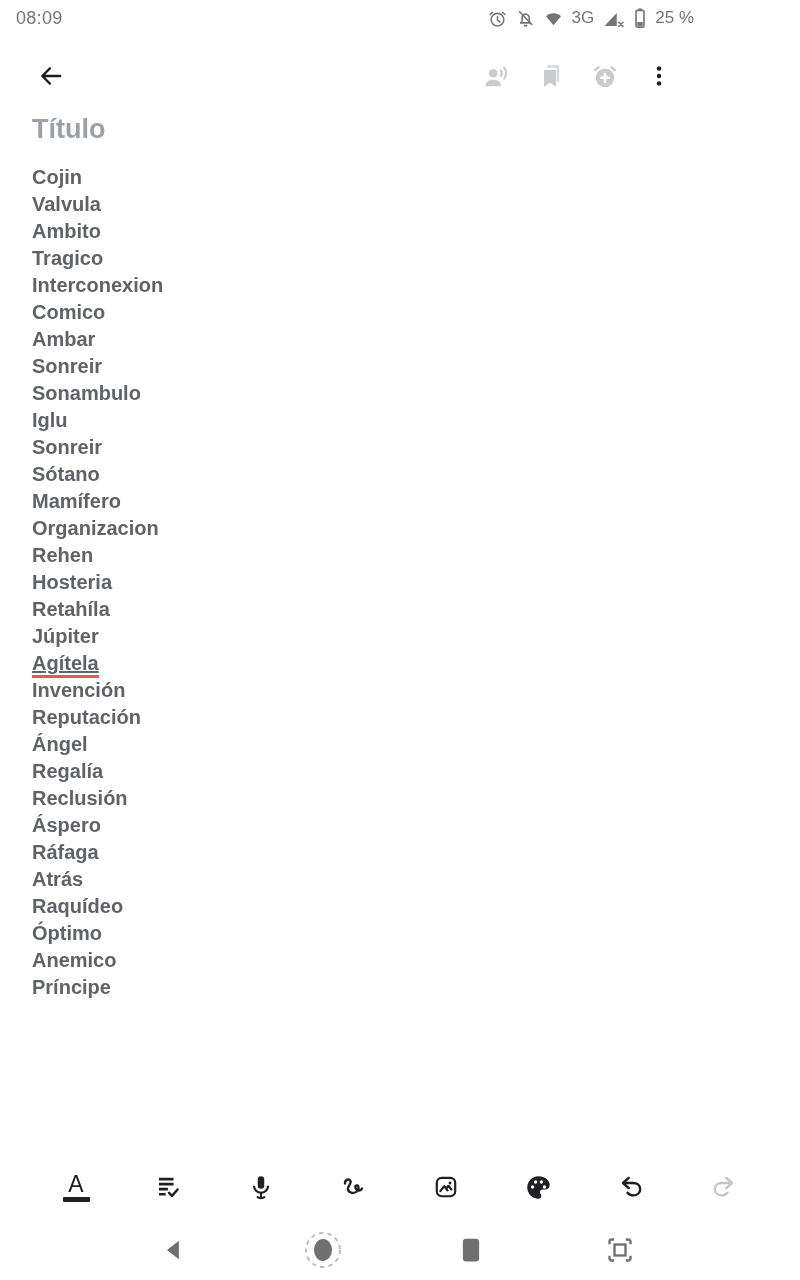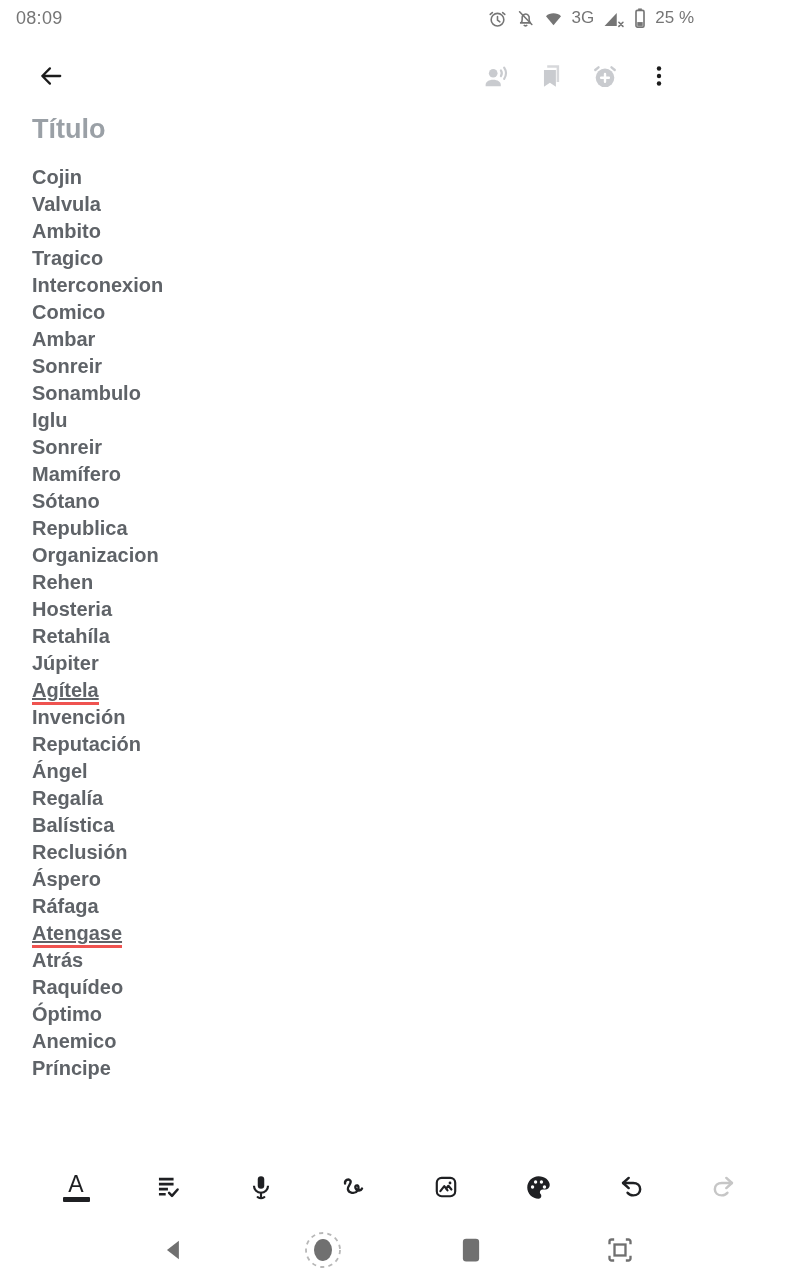--- a/index.html
+++ b/index.html
@@ -158,38 +158,35 @@
       <div class="word-line"><span class="word">Valvula</span></div>
       <div class="word-line"><span class="word">Ambito</span></div>
       <div class="word-line"><span class="word">Tragico</span></div>
       <div class="word-line"><span class="word">Interconexion</span></div>
       <div class="word-line"><span class="word">Comico</span></div>
       <div class="word-line"><span class="word">Ambar</span></div>
       <div class="word-line"><span class="word">Sonreir</span></div>
       <div class="word-line"><span class="word">Sonambulo</span></div>
       <div class="word-line"><span class="word">Iglu</span></div>
       <div class="word-line"><span class="word">Sonreir</span></div>
+      <div class="word-line"><span class="word">Sótano</span></div>
       <div class="word-line"><span class="word">Mamífero</span></div>
-      <div class="word-line"><span class="word">Sótano</span></div>
-      <div class="word-line"><span class="word">Republica</span></div>
       <div class="word-line"><span class="word">Organizacion</span></div>
       <div class="word-line"><span class="word">Rehen</span></div>
       <div class="word-line"><span class="word">Hosteria</span></div>
       <div class="word-line"><span class="word">Retahíla</span></div>
       <div class="word-line"><span class="word">Júpiter</span></div>
       <div class="word-line"><span class="word misspelled">Agítela</span></div>
       <div class="word-line"><span class="word">Invención</span></div>
       <div class="word-line"><span class="word">Reputación</span></div>
       <div class="word-line"><span class="word">Ángel</span></div>
       <div class="word-line"><span class="word">Regalía</span></div>
-      <div class="word-line"><span class="word">Balística</span></div>
       <div class="word-line"><span class="word">Reclusión</span></div>
       <div class="word-line"><span class="word">Áspero</span></div>
       <div class="word-line"><span class="word">Ráfaga</span></div>
-      <div class="word-line"><span class="word misspelled">Atengase</span></div>
       <div class="word-line"><span class="word">Atrás</span></div>
       <div class="word-line"><span class="word">Raquídeo</span></div>
       <div class="word-line"><span class="word">Óptimo</span></div>
       <div class="word-line"><span class="word">Anemico</span></div>
       <div class="word-line"><span class="word">Príncipe</span></div>
     </div>
 
   <div class="edit-toolbar">
     <div class="et-btn">
       <span class="fmt-wrap">

